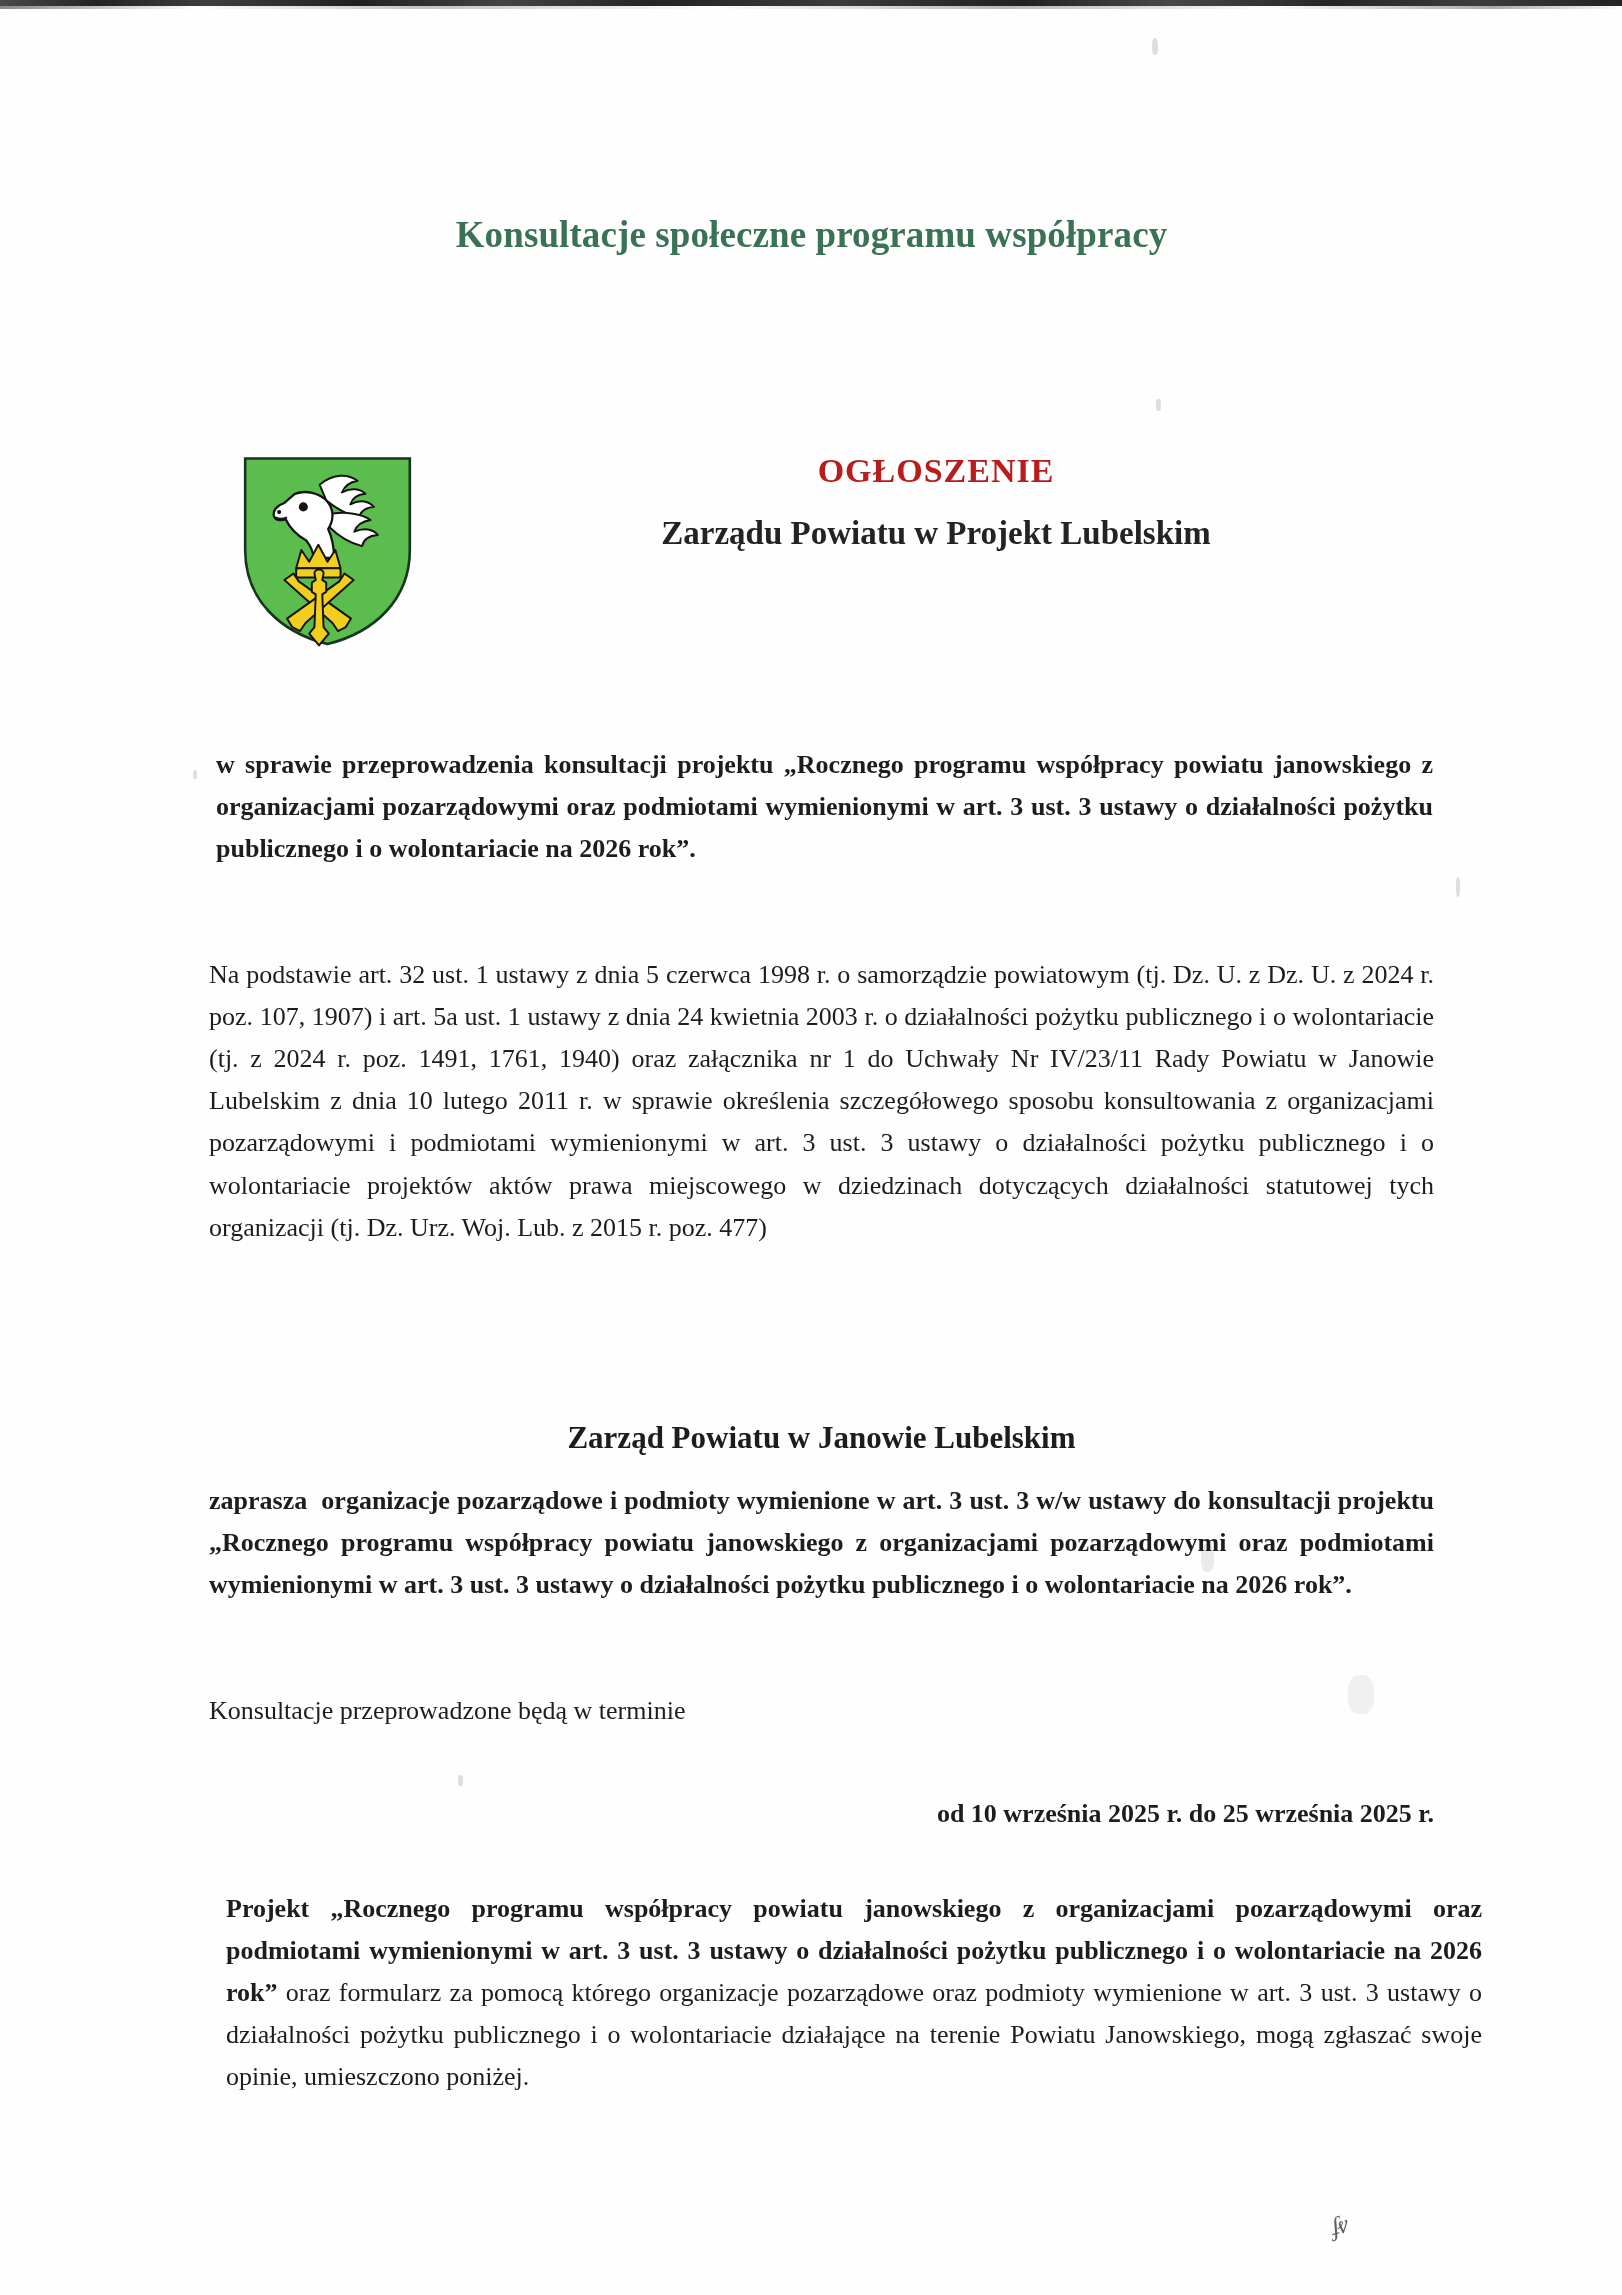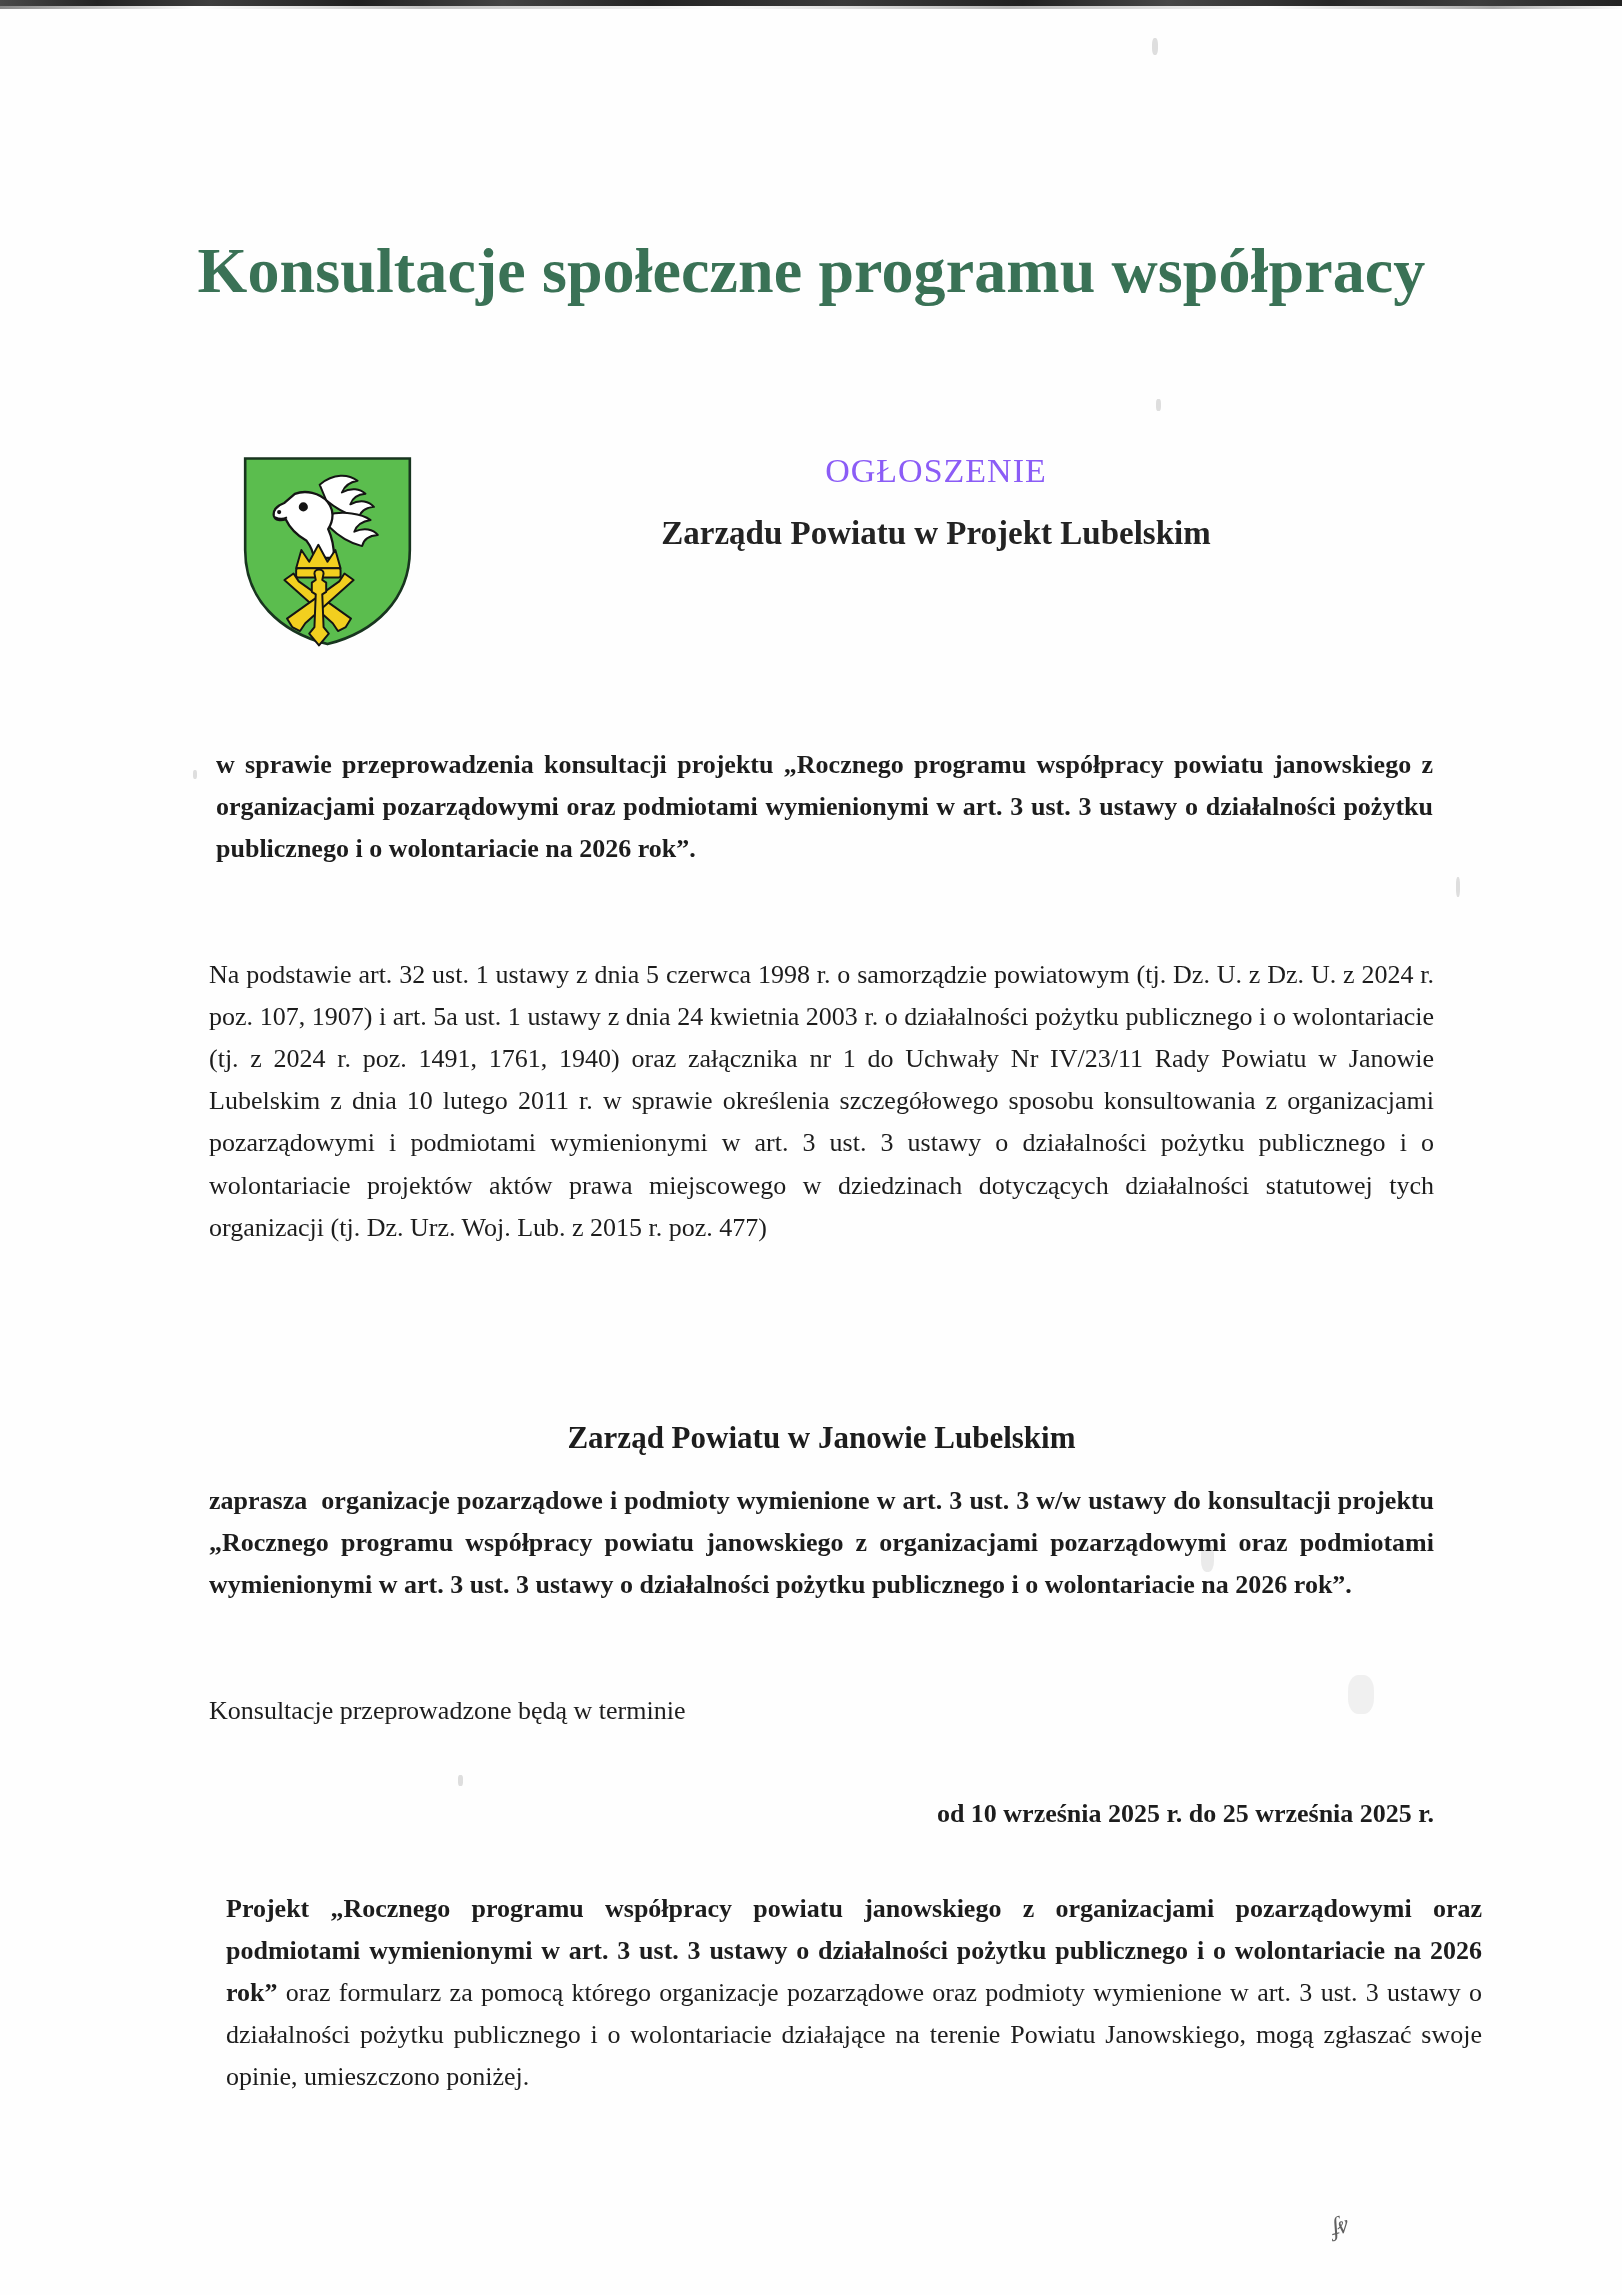--- a/index.html
+++ b/index.html
@@ -66,21 +66,21 @@
 
   
   .doc-title {
     position: absolute;
     left: 0;
     top: 186px;
     width: 1623px;
     text-align: center;
     color: #3a7256;
     font-weight: bold;
-    font-size: 64px;
+    font-size: 37px;
     line-height: 1.32;
     letter-spacing: 0.1px;
   }
   .doc-title .t-line { display: block; }
 
   .crest {
     position: absolute;
     left: 236px;
     top: 452px;
     width: 183px;
@@ -88,24 +88,24 @@
   }
 
   .ogl-block {
     position: absolute;
     left: 576px;
     top: 452px;
     width: 720px;
     text-align: center;
   }
   .ogl-title {
-    font-weight: normal;
+    font-weight: bold;
     font-size: 34px;
     letter-spacing: 1px;
-    color: #8b5cf6;
+    color: #b91c1c;
   }
   .ogl-sub {
     margin-top: 25px;
     font-weight: bold;
     font-size: 33px;
     color: #232323;
   }
 
   
   .blk {

